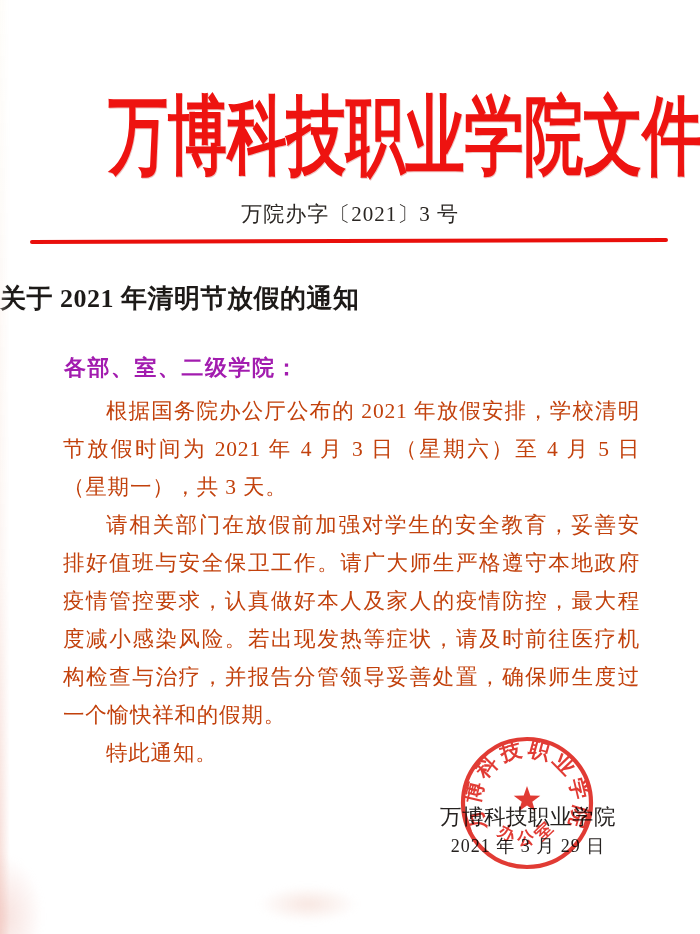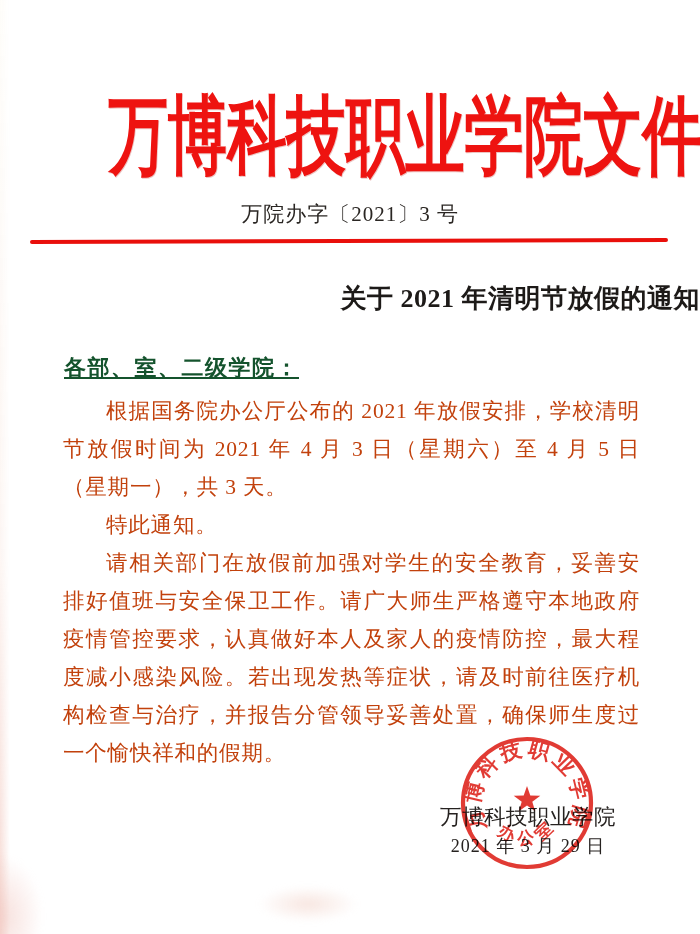--- a/index.html
+++ b/index.html
@@ -27,26 +27,26 @@
     letter-spacing:1px; color:#2a2623;
   }
   .red-divider {
     position:absolute; top:239px; left:30px; width:638px; height:4px;
     transform:rotate(-0.18deg);
     border-radius:2px;
   }
   
   .notice-title {
     position:absolute; top:281px; left:0; width:700px;
-    text-align:right; font-size:26px; font-weight:bold;
+    text-align:left; font-size:26px; font-weight:bold;
     letter-spacing:0.5px; color:#1d1a18;
   }
   .salutation {
     position:absolute; top:353px; left:64px;
-    font-size:22px; font-weight:bold; letter-spacing:1.5px; color:#14532d;text-decoration:underline;
+    font-size:22px; font-weight:bold; letter-spacing:1.5px; color:#a21caf;
   }
   .body-text {
     position:absolute; top:392px; left:63px; width:577px;
     font-size:21.5px; line-height:38px; letter-spacing:0.8px;
     text-align:justify; color:#c2410c;
   }
   .body-text p { margin:0; text-indent:2em; }
   
   .signature-block {
     position:absolute; top:804px; left:418px; width:220px;
@@ -89,22 +89,22 @@
   <div class="doc-number">万院办字〔2021〕3 号</div>
 
   <div class="red-divider" style="background:#e90f0b;"></div>
 
   <div class="notice-title">关于 2021 年清明节放假的通知</div>
 
   <div class="salutation">各部、室、二级学院：</div>
 
   <div class="body-text">
     <p>根据国务院办公厅公布的 2021 年放假安排，学校清明节放假时间为 2021 年 4 月 3 日（星期六）至 4 月 5 日（星期一），共 3 天。</p>
+    <p>请相关部门在放假前加强对学生的安全教育，妥善安排好值班与安全保卫工作。请广大师生严格遵守本地政府疫情管控要求，认真做好本人及家人的疫情防控，最大程度减小感染风险。若出现发热等症状，请及时前往医疗机构检查与治疗，并报告分管领导妥善处置，确保师生度过一个愉快祥和的假期。</p>
     <p>特此通知。</p>
-    <p>请相关部门在放假前加强对学生的安全教育，妥善安排好值班与安全保卫工作。请广大师生严格遵守本地政府疫情管控要求，认真做好本人及家人的疫情防控，最大程度减小感染风险。若出现发热等症状，请及时前往医疗机构检查与治疗，并报告分管领导妥善处置，确保师生度过一个愉快祥和的假期。</p>
   </div>
 
   <div class="signature-block">
     <div class="signature-org">万博科技职业学院</div>
     <div class="signature-date">2021 年 3 月 29 日</div>
   </div>
 
   <svg class="seal" viewBox="0 0 152 152">
     <circle cx="76" cy="76" r="64" fill="none" stroke="#dd2018" stroke-width="4.2"></circle>
     <path id="seal-arc" d="M 33.4 95.9 A 47 47 0 1 1 118.6 95.9" fill="none"></path>

